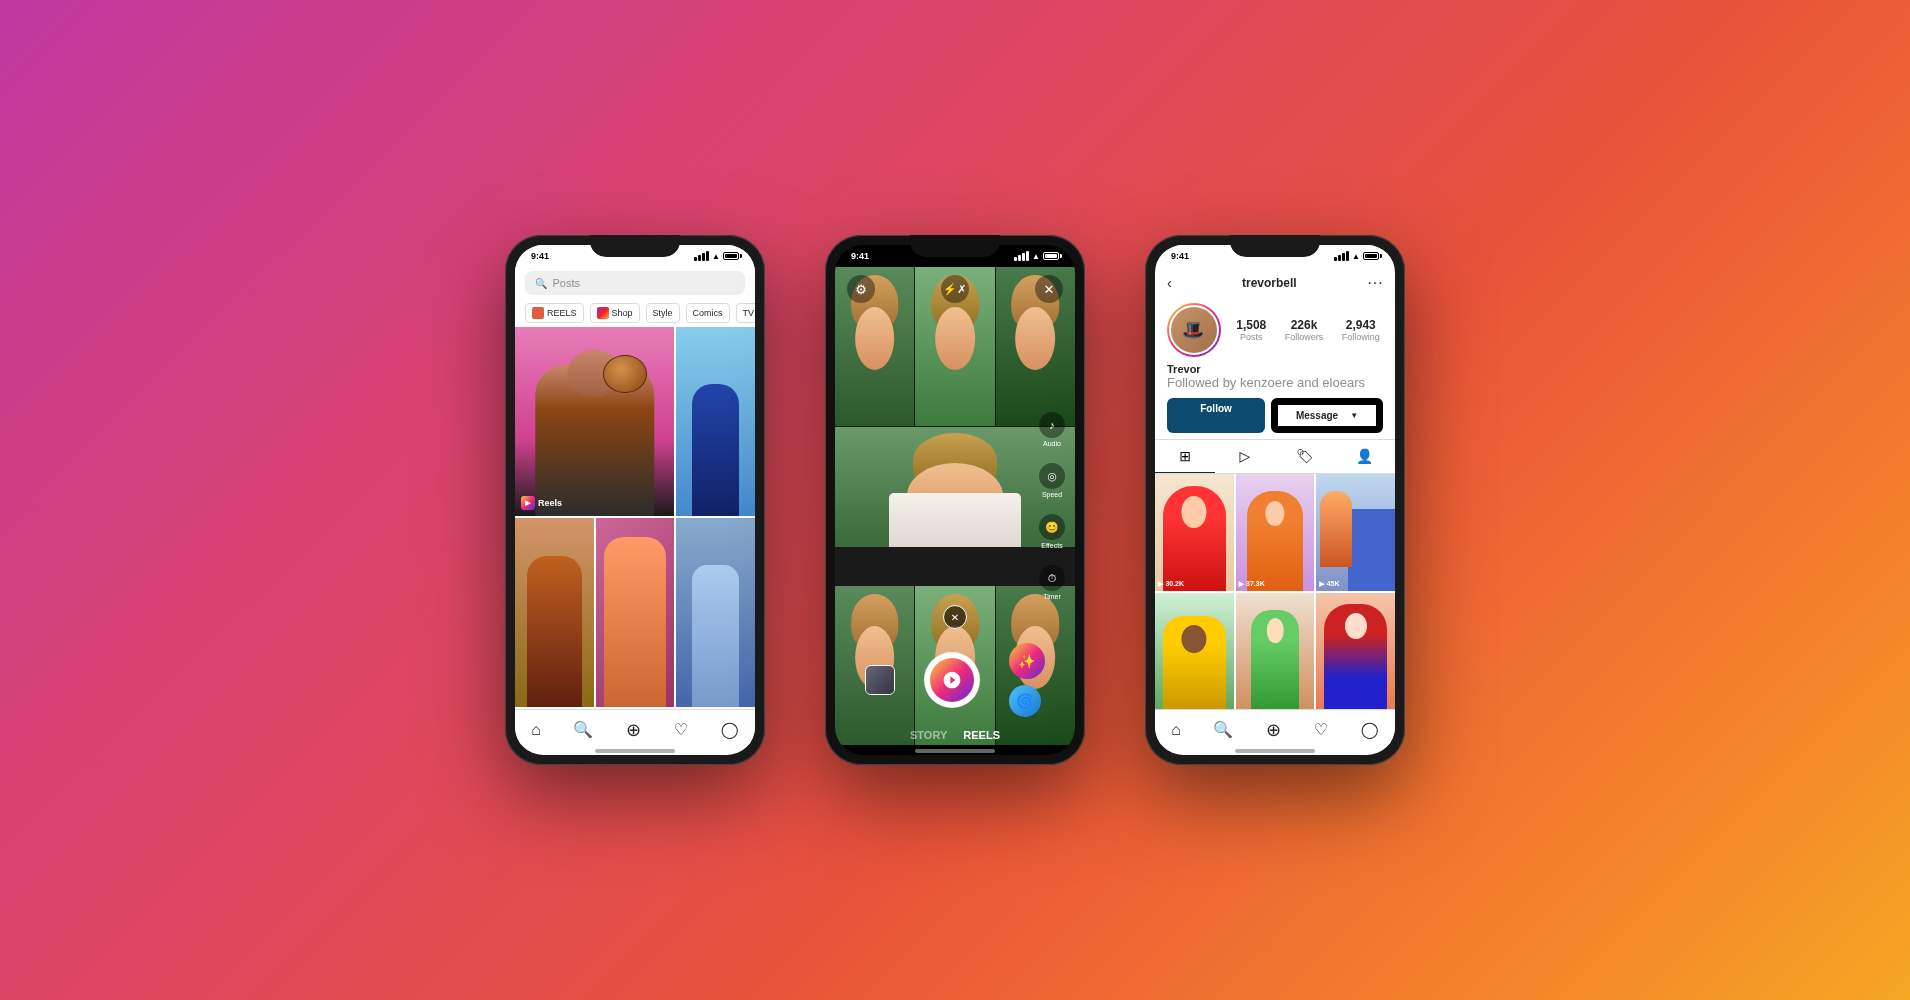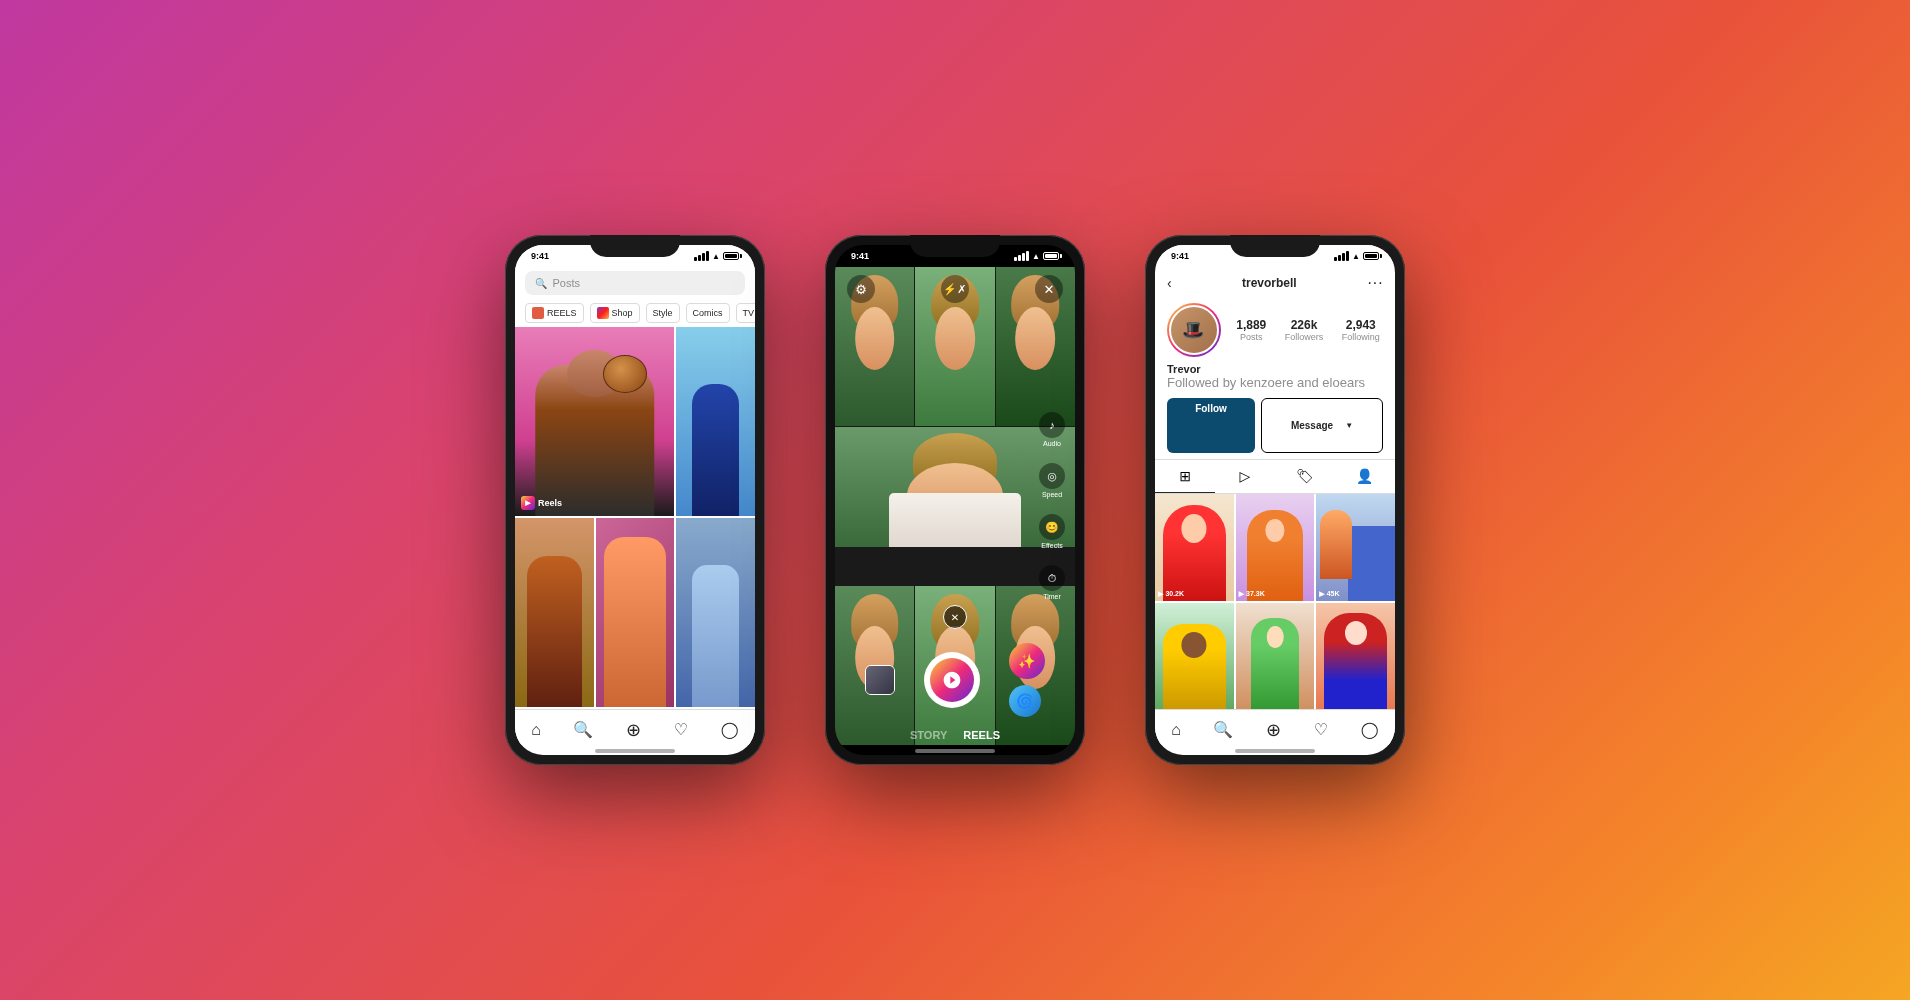--- a/index.html
+++ b/index.html
@@ -553,22 +553,22 @@
       font-size: 10px;
       font-weight: 600;
       text-align: center;
     }
 
     .message-btn {
       flex: 1;
       background: #fff;
       color: #262626;
       border-radius: 6px;
-      border: 1px solid #000000;
-      padding: 21px;
+      border: 7px solid #000000;
+      padding: 5px;
       font-size: 10px;
       font-weight: 600;
       text-align: center;
       display: flex;
       align-items: center;
       justify-content: center;
       gap: 12px;
     }
 
     .profile-tabs {
@@ -956,21 +956,21 @@
     </div>
 
     <div class="profile-info-row">
       <div class="profile-avatar">
         <div class="profile-avatar-inner">
           <span class="hat-icon">🎩</span>
         </div>
       </div>
       <div class="profile-stats">
         <div class="stat-item">
-          <span class="stat-number">1,889</span>
+          <span class="stat-number">1,508</span>
           <span class="stat-label">Posts</span>
         </div>
         <div class="stat-item">
           <span class="stat-number">226k</span>
           <span class="stat-label">Followers</span>
         </div>
         <div class="stat-item">
           <span class="stat-number">2,943</span>
           <span class="stat-label">Following</span>
         </div>

